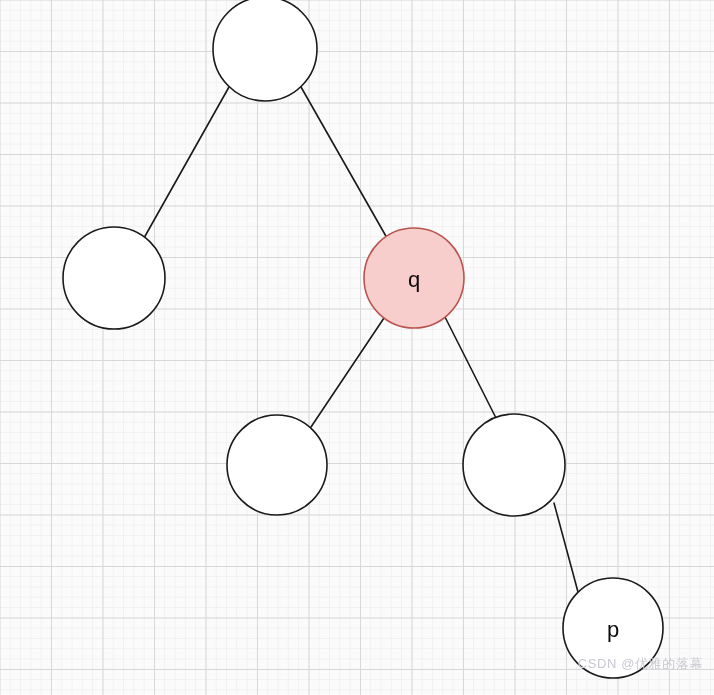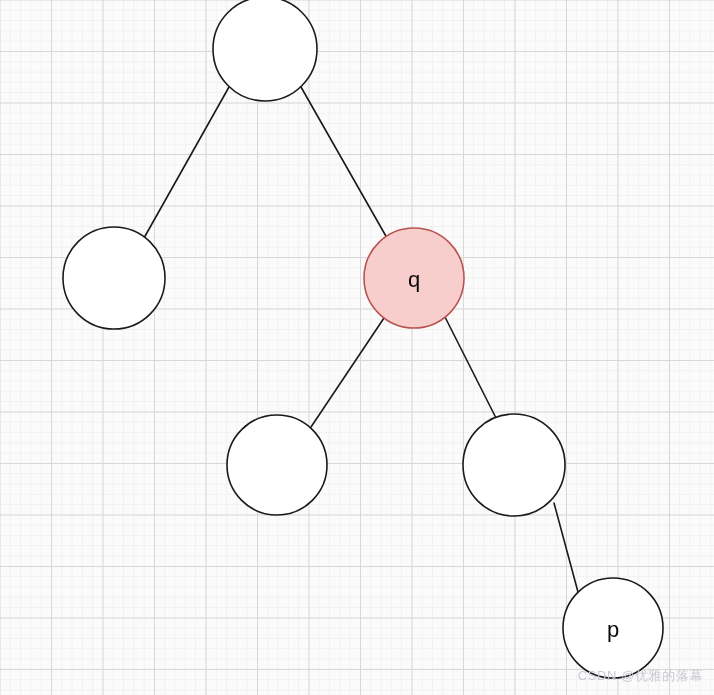--- a/index.html
+++ b/index.html
@@ -48,21 +48,21 @@
   .node-label {
     font-family: "Liberation Sans", sans-serif;
     font-size: 22px;
     fill: #0b0b0b;
     text-anchor: middle;
     dominant-baseline: central;
   }
   #watermark {
     position: absolute;
     right: 11px;
-    bottom: 10px;
+    bottom: 22px;
     font-family: "Liberation Sans", sans-serif;
     font-size: 13px;
     color: #c9c9d2;
     letter-spacing: 0.6px;
     white-space: nowrap;
     user-select: none;
   }
 </style>
 </head>
 <body>

